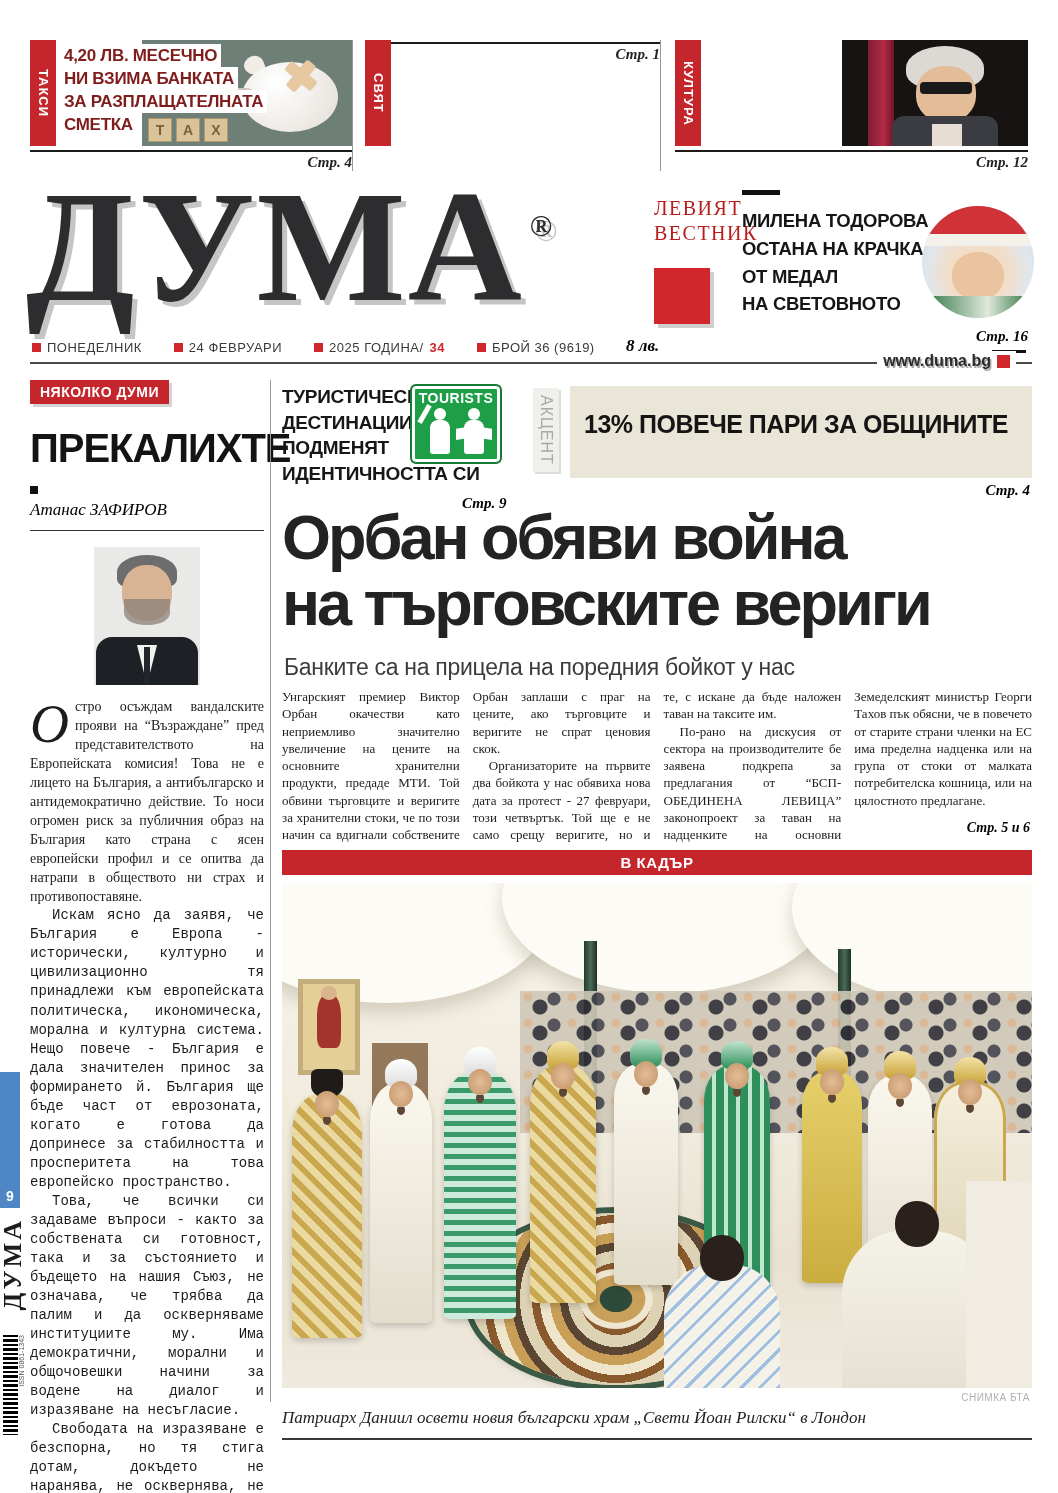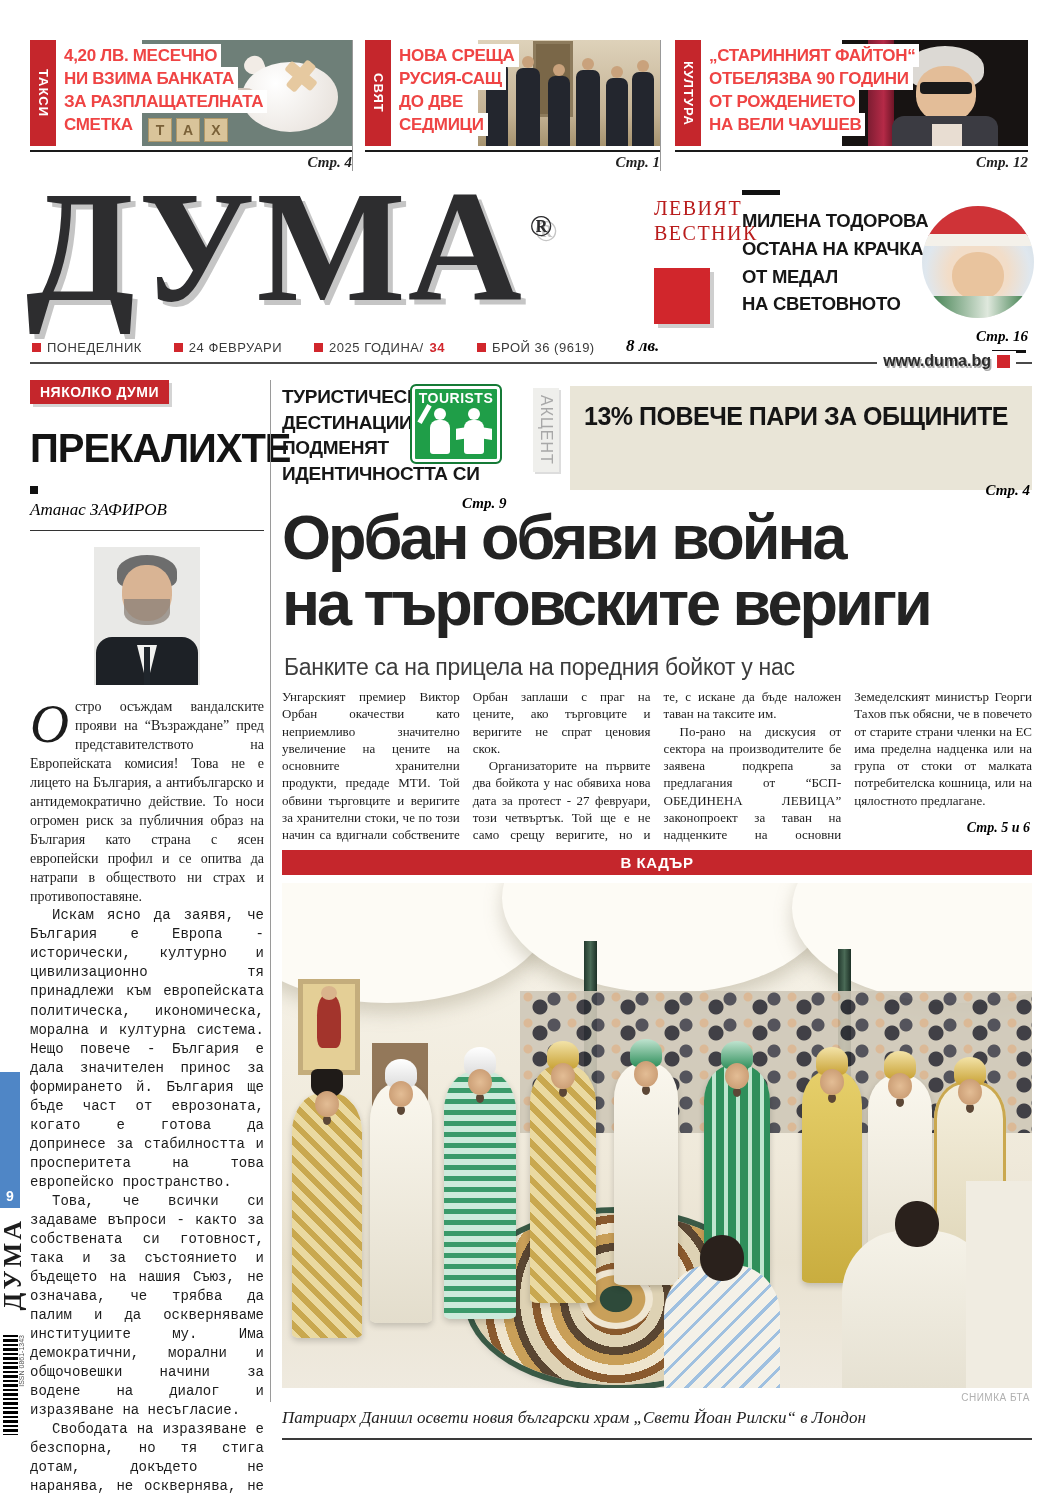--- a/index.html
+++ b/index.html
@@ -20,21 +20,21 @@
   .teaser.t1 { width:322px; }
   .teaser.t2 { width:308px; border-left:1px solid #999; padding-left:12px; }
   .teaser.t3 { width:368px; border-left:1px solid #999; padding-left:14px; }
   .tab { position:absolute; top:0; width:26px; height:106px; background:#c5262c; color:#fff;
     writing-mode:vertical-rl; font:bold 13px "Liberation Sans",sans-serif; letter-spacing:1px;
     display:flex; align-items:center; justify-content:center; }
   .teaser.t1 .tab { left:0; } .teaser.t2 .tab { left:12px; } .teaser.t3 .tab { left:14px; }
   .t-body { position:relative; height:108px; margin-left:34px; }
   .t-img { position:absolute; top:0; right:0; bottom:2px; overflow:hidden; }
   .t-lines { position:relative; z-index:2; padding-top:4px; }
-  .t-lines span { display:table; background:#fff; font:bold 17px/1.3 "Liberation Sans",sans-serif; letter-spacing:-0.3px; color:#ef4444; padding:1px 4px 0 0; }
+  .t-lines span { display:table; background:#fff; font:bold 17px/1.3 "Liberation Sans",sans-serif; letter-spacing:-0.3px; color:#7f1d1d; padding:1px 4px 0 0; }
   .t-rule { border-top:2px solid #1a1a1a; margin-top:2px; }
   .t-page { text-align:right; font:bold italic 15px "Liberation Serif",serif; color:#222; margin-top:2px; }
 
   
   .piggy { width:210px; background:#6e7f78; }
   .pig-body { position:absolute; right:14px; top:22px; width:96px; height:70px; background:radial-gradient(circle at 35% 30%,#fff,#e4ddd6); border-radius:50%; }
   .pig-ear { position:absolute; right:88px; top:16px; width:20px; height:18px; background:#f2ece6; border-radius:50% 50% 0 50%; transform:rotate(-20deg); }
   .pig-snout { position:absolute; right:96px; top:48px; width:26px; height:20px; background:#e8ded6; border-radius:40%; box-shadow:inset 0 0 0 2px #d4c6bc; }
   .pig-patch { position:absolute; right:34px; top:30px; width:34px; height:12px; background:#e6c9a0; transform:rotate(40deg); border-radius:3px; }
   .pig-patch2 { transform:rotate(-50deg); }
@@ -115,21 +115,21 @@
   .tour-sign { position:absolute; left:128px; top:0; width:92px; height:80px; background:#1f9e48; border:2px solid #157a36; border-radius:6px; box-shadow:inset 0 0 0 3px #fff; padding-top:4px; }
   .tour-sign .txt { text-align:center; color:#fff; font:bold 14px "Liberation Sans",sans-serif; letter-spacing:.5px; }
   .tour-sign .p1,.tour-sign .p2 { position:absolute; bottom:8px; width:20px; height:34px; background:#fff; border-radius:8px 8px 3px 3px; }
   .tour-sign .p1 { left:18px; } .tour-sign .p2 { right:16px; }
   .tour-sign .p1::before,.tour-sign .p2::before { content:""; position:absolute; top:-12px; left:4px; width:12px; height:12px; background:#fff; border-radius:50%; }
   .tour-sign .p1::after { content:""; position:absolute; top:-16px; left:-8px; width:5px; height:20px; background:#fff; transform:rotate(30deg); }
   .tour-sign .p2::after { content:""; position:absolute; top:6px; left:-8px; width:36px; height:14px; background:#fff; clip-path:polygon(0 20%,50% 0,100% 20%,100% 100%,50% 80%,0 100%); }
   .tour-page { position:absolute; left:180px; top:111px; font:bold italic 15px "Liberation Serif",serif; }
 
   .akc-label { position:absolute; left:251px; top:8px; width:26px; height:84px; background:#efefec; box-shadow:2px 2px 0 #ddd; writing-mode:vertical-rl; font:16px "Liberation Sans",sans-serif; color:#a8a8a8; letter-spacing:1px; display:flex; align-items:center; justify-content:center; }
-  .akc-box { position:absolute; left:288px; top:6px; width:462px; height:104px; background:#e9e5d7; padding:16px 14px; }
+  .akc-box { position:absolute; left:288px; top:6px; width:462px; height:92px; background:#e9e5d7; padding:24px 14px; }
   .akc-title { font:bold 25px "Liberation Sans",sans-serif; letter-spacing:-0.5px; color:#151515; }
   .akc-body { font:italic 15.5px/1.25 "Liberation Serif",serif; margin-top:5px; color:#222; }
   .akc-page { position:absolute; right:2px; top:102px; font:bold italic 15px "Liberation Serif",serif; }
 
   .headline { position:absolute; left:0; top:124px; width:750px; font:bold 63px/1.05 "Liberation Sans",sans-serif; letter-spacing:-3px; color:#232323; }
   .subhead { position:absolute; left:2px; top:274px; font:23px "Liberation Sans",sans-serif; color:#3c3c3c; letter-spacing:-0.3px; }
 
   .cols { position:absolute; left:0; top:308px; width:750px; height:160px; display:flex; gap:13px; overflow:hidden; }
   .col { flex:1; font:13px/1.33 "Liberation Serif",serif; text-align:justify; color:#1b1b1b; }
   .col p + p { text-indent:16px; }
@@ -213,57 +213,34 @@
           <span>ЗА РАЗПЛАЩАТЕЛНАТА</span>
           <span>СМЕТКА</span>
         </div>
       </div>
       <div class="t-rule"></div>
       <div class="t-page">Стр. 4</div>
     </div>
 
     <div class="teaser t2">
       <div class="tab">СВЯТ</div>
-      <div class="t-body">
-        <div class="t-img dipl">
-          <div class="door"></div>
-          <div class="dip" style="left:8px;width:22px;height:84px"></div>
-          <div class="dip" style="left:38px;width:24px;height:78px"></div>
-          <div class="dip" style="left:70px;width:22px;height:70px"></div>
-          <div class="dip" style="left:98px;width:24px;height:76px"></div>
-          <div class="dip" style="left:128px;width:22px;height:68px"></div>
-          <div class="dip" style="left:154px;width:22px;height:74px"></div>
-        </div>
-        <div class="t-lines">
-          <span>НОВА СРЕЩА</span>
-          <span>РУСИЯ-САЩ</span>
-          <span>ДО ДВЕ</span>
-          <span>СЕДМИЦИ</span>
-        </div>
-      </div>
       <div class="t-rule"></div>
       <div class="t-page">Стр. 1</div>
     </div>
 
     <div class="teaser t3">
       <div class="tab">КУЛТУРА</div>
       <div class="t-body">
         <div class="t-img actor">
           <div class="curtain"></div>
           <div class="hair"></div>
           <div class="face"></div>
           <div class="glasses"></div>
           <div class="coat"></div>
           <div class="shirt"></div>
-        </div>
-        <div class="t-lines">
-          <span>„СТАРИННИЯТ ФАЙТОН“</span>
-          <span>ОТБЕЛЯЗВА 90 ГОДИНИ</span>
-          <span>ОТ РОЖДЕНИЕТО</span>
-          <span>НА ВЕЛИ ЧАУШЕВ</span>
         </div>
       </div>
       <div class="t-rule"></div>
       <div class="t-page">Стр. 12</div>
     </div>
   </div>
 
   <div class="logo"><span>ДУМА</span><sup>®</sup></div>
   <div class="tagline">
     <div>ЛЕВИЯТ</div>

